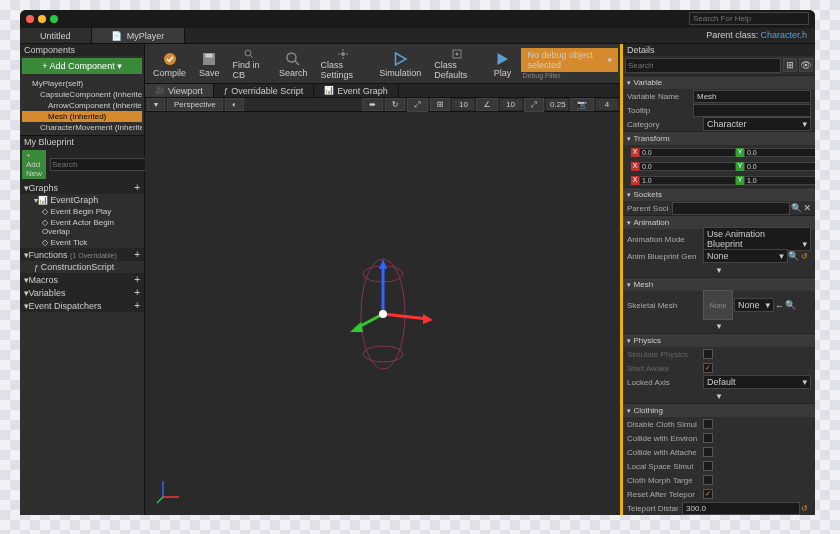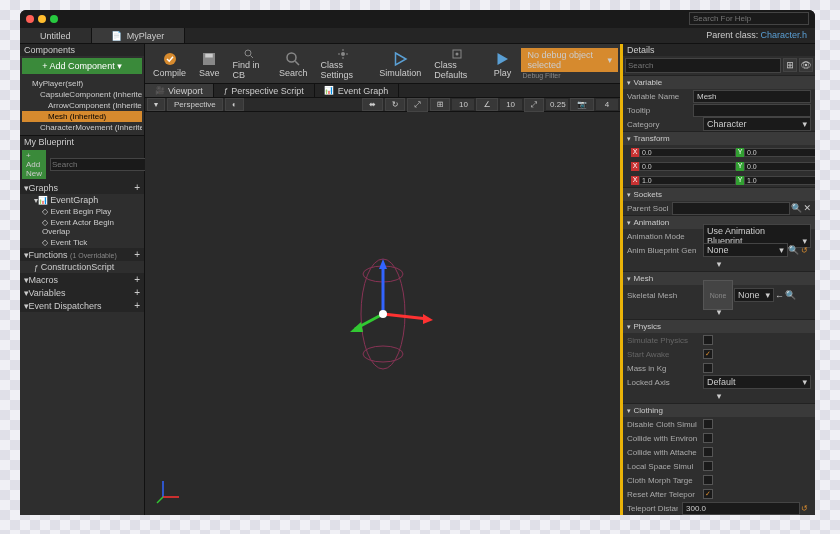--- a/index.html
+++ b/index.html
@@ -206,21 +206,21 @@
         <div style="display:flex;flex-direction:column">
           <div class="debugsel">
               <span>No debug object selected</span>
               <span>▾</span>
             </div>
           <span class="debugsel-lbl">Debug Filter</span>
         </div>
       </div>
       <div class="ctabs">
         <div class="ctab active">🎥 <span>Viewport</span></div>
-        <div class="ctab">ƒ <span>Perspective Script</span></div>
+        <div class="ctab">ƒ <span>Overridable Script</span></div>
         <div class="ctab">📊 <span>Event Graph</span></div>
       </div>
       <div class="vtoolbar">
         <span class="vbtn">▾</span>
         <span class="vbtn persp">Perspective</span>
         <span class="vbtn">◐</span>
         <div class="spacer"></div>
         <span class="vbtn">⬌</span>
         <span class="vbtn">↻</span>
         <span class="vbtn">⤢</span>
@@ -395,26 +395,20 @@
             <span class="cb"></span>
           </div>
         </div>
       <div class="prop">
           <span class="prop-lbl disabled">Start Awake</span>
           <div class="prop-val">
             <span class="cb on"></span>
           </div>
         </div>
       <div class="prop">
-          <span class="prop-lbl">Mass in Kg</span>
-          <div class="prop-val">
-            <span class="cb"></span>
-          </div>
-        </div>
-      <div class="prop">
           <span class="prop-lbl">Locked Axis</span>
           <div class="prop-val">
             <div class="prop-dd">
               <span>Default</span>
               <span>▾</span>
             </div>
           </div>
         </div>
       <div class="prop" style="justify-content:center">
           <span>▾</span>

